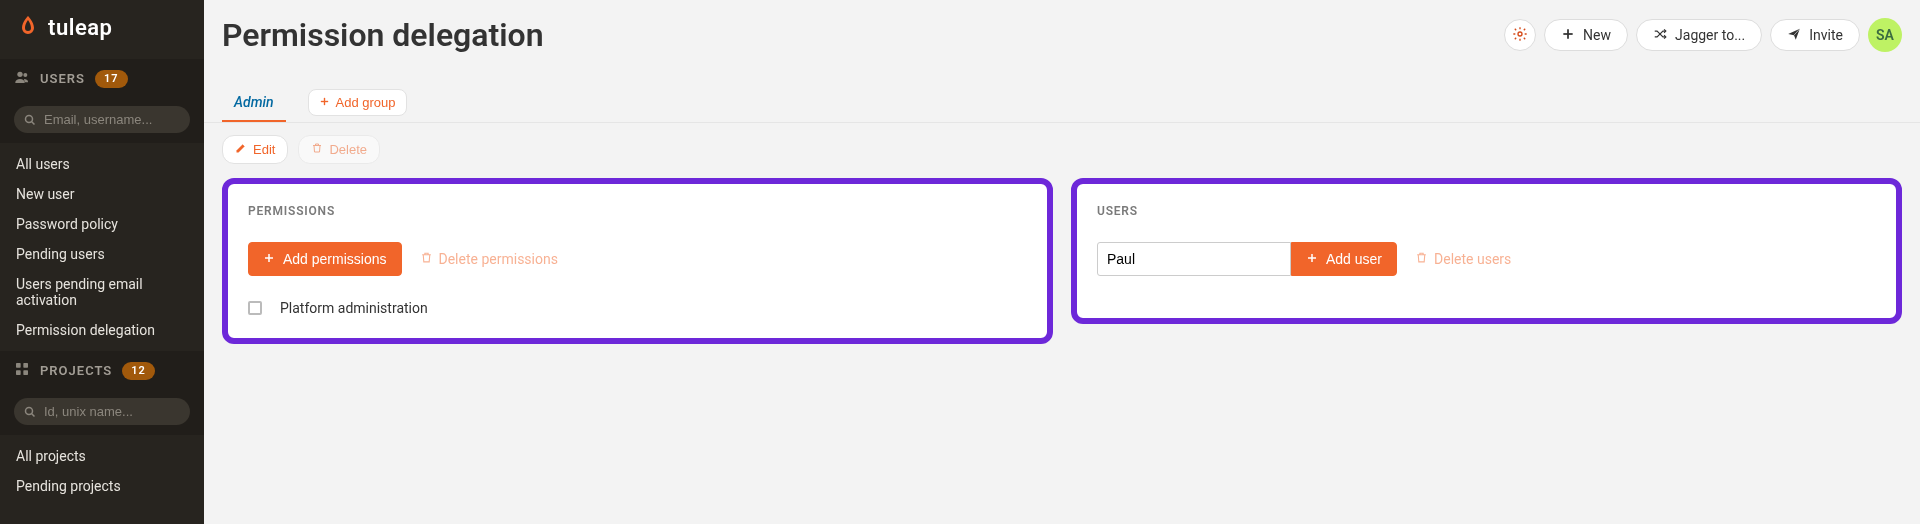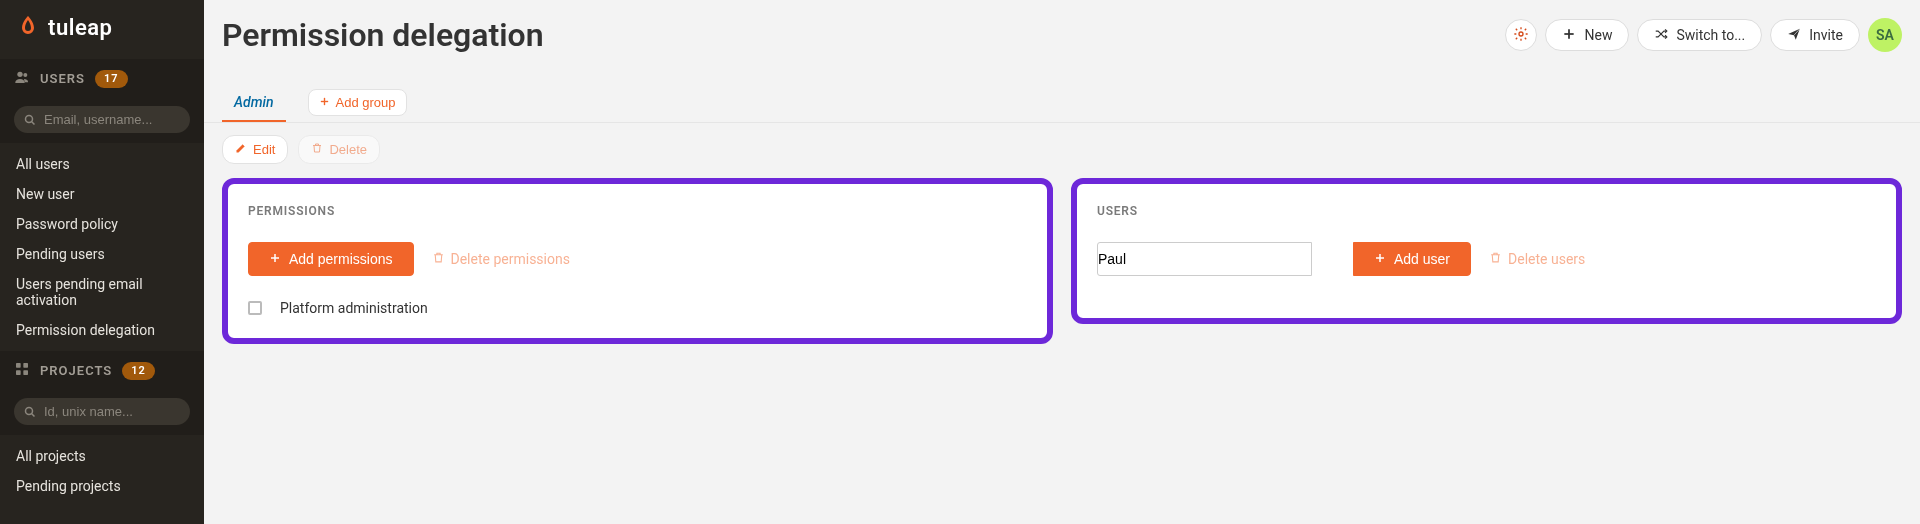--- a/index.html
+++ b/index.html
@@ -237,45 +237,45 @@
     display: flex;
     align-items: center;
     gap: 18px;
     margin-bottom: 22px;
   }
   .primary-btn {
     background: #f1652a;
     color: #fff;
     border: 1px solid #f1652a;
     border-radius: 4px;
-    padding: 8px 20px;
+    padding: 8px 14px;
     font-size: 14px;
     display: flex;
     align-items: center;
     gap: 8px;
     cursor: pointer;
   }
   .ghost-link {
     color: #f1652a;
     opacity: .5;
     display: flex;
     align-items: center;
     gap: 6px;
     font-size: 14px;
     cursor: default;
   }
   .input-compact {
     border: 1px solid #ccc;
     border-radius: 3px 0 0 3px;
-    padding: 8px 0;
-    font-size: 14px;
-    width: 215px;
+    padding: 8px 9px;
+    font-size: 14px;
+    width: 194px;
   }
   .adduser-wrap { display: flex; }
-  .adduser-wrap .primary-btn { border-radius: 0 4px 4px 0; margin-left: 41px; }
+  .adduser-wrap .primary-btn { border-radius: 0 4px 4px 0; }
 
   .item-row {
     display: flex;
     align-items: center;
     gap: 18px;
     padding: 2px 0;
   }
   .chk {
     width: 14px; height: 14px;
     border: 2px solid #bbb;
@@ -396,21 +396,21 @@
         </span>
         <span>New</span>
       </div>
       <div class="pill-btn">
         <span>
           <svg width="14" height="14" viewBox="0 0 24 24" fill="none" stroke="#333" stroke-width="2">
             <path d="M3 7h4l10 10h4M3 17h4l10-10h4"></path>
             <path d="M19 4l3 3-3 3M19 14l3 3-3 3"></path>
           </svg>
         </span>
-        <span>Switch to...</span>
+        <span>Jagger to...</span>
       </div>
       <div class="pill-btn">
         <span>
           <svg width="14" height="14" viewBox="0 0 24 24" fill="#333">
             <path d="M2 12 22 3 15 22 12 14 Z"></path>
               <path d="M12 14 22 3" stroke="#fff" stroke-width="1"></path>
           </svg>
         </span>
         <span>Invite</span>
       </div>

